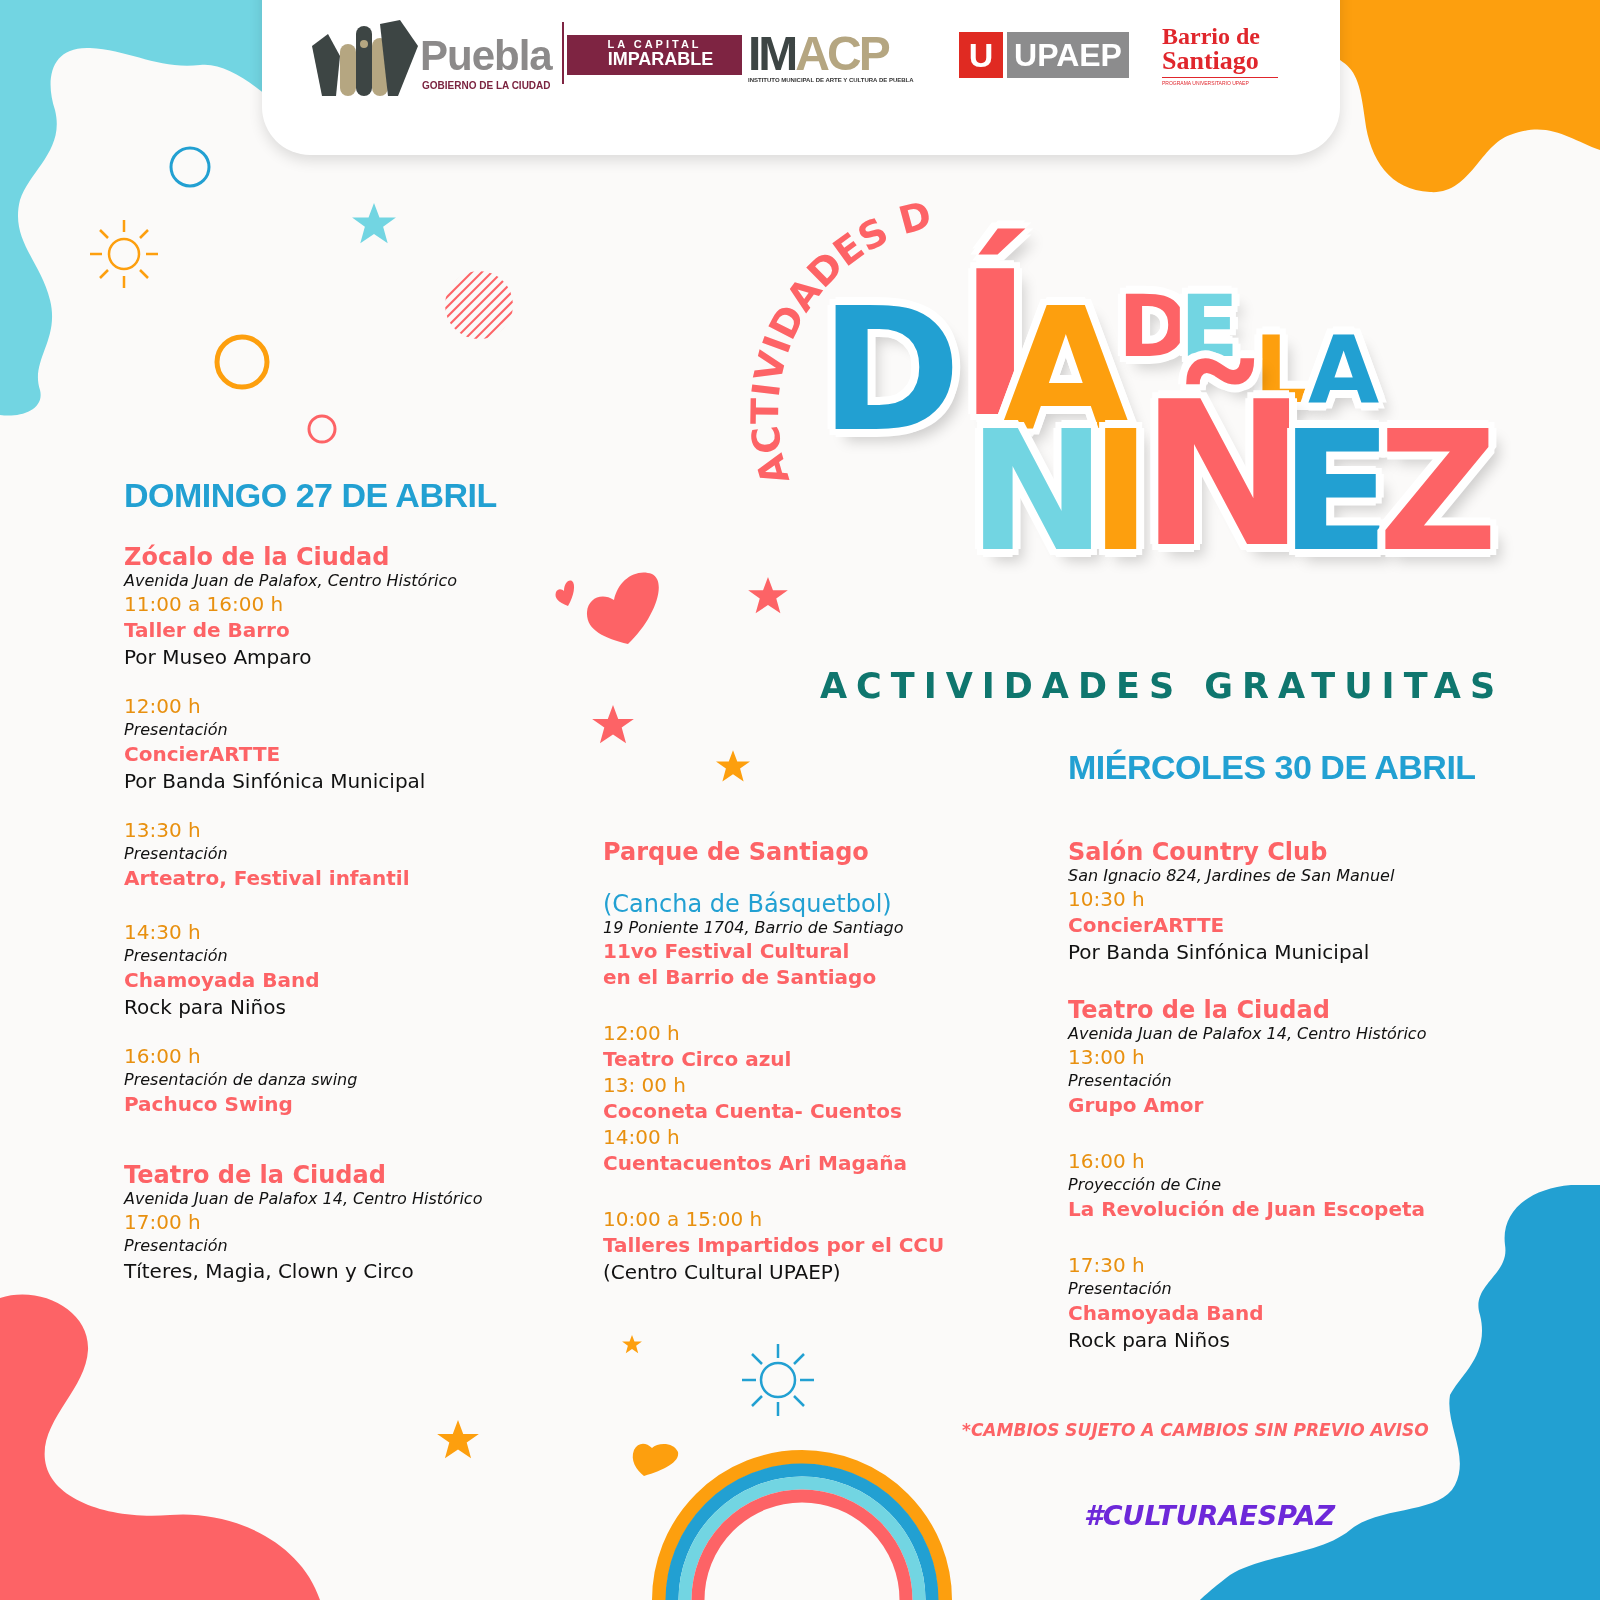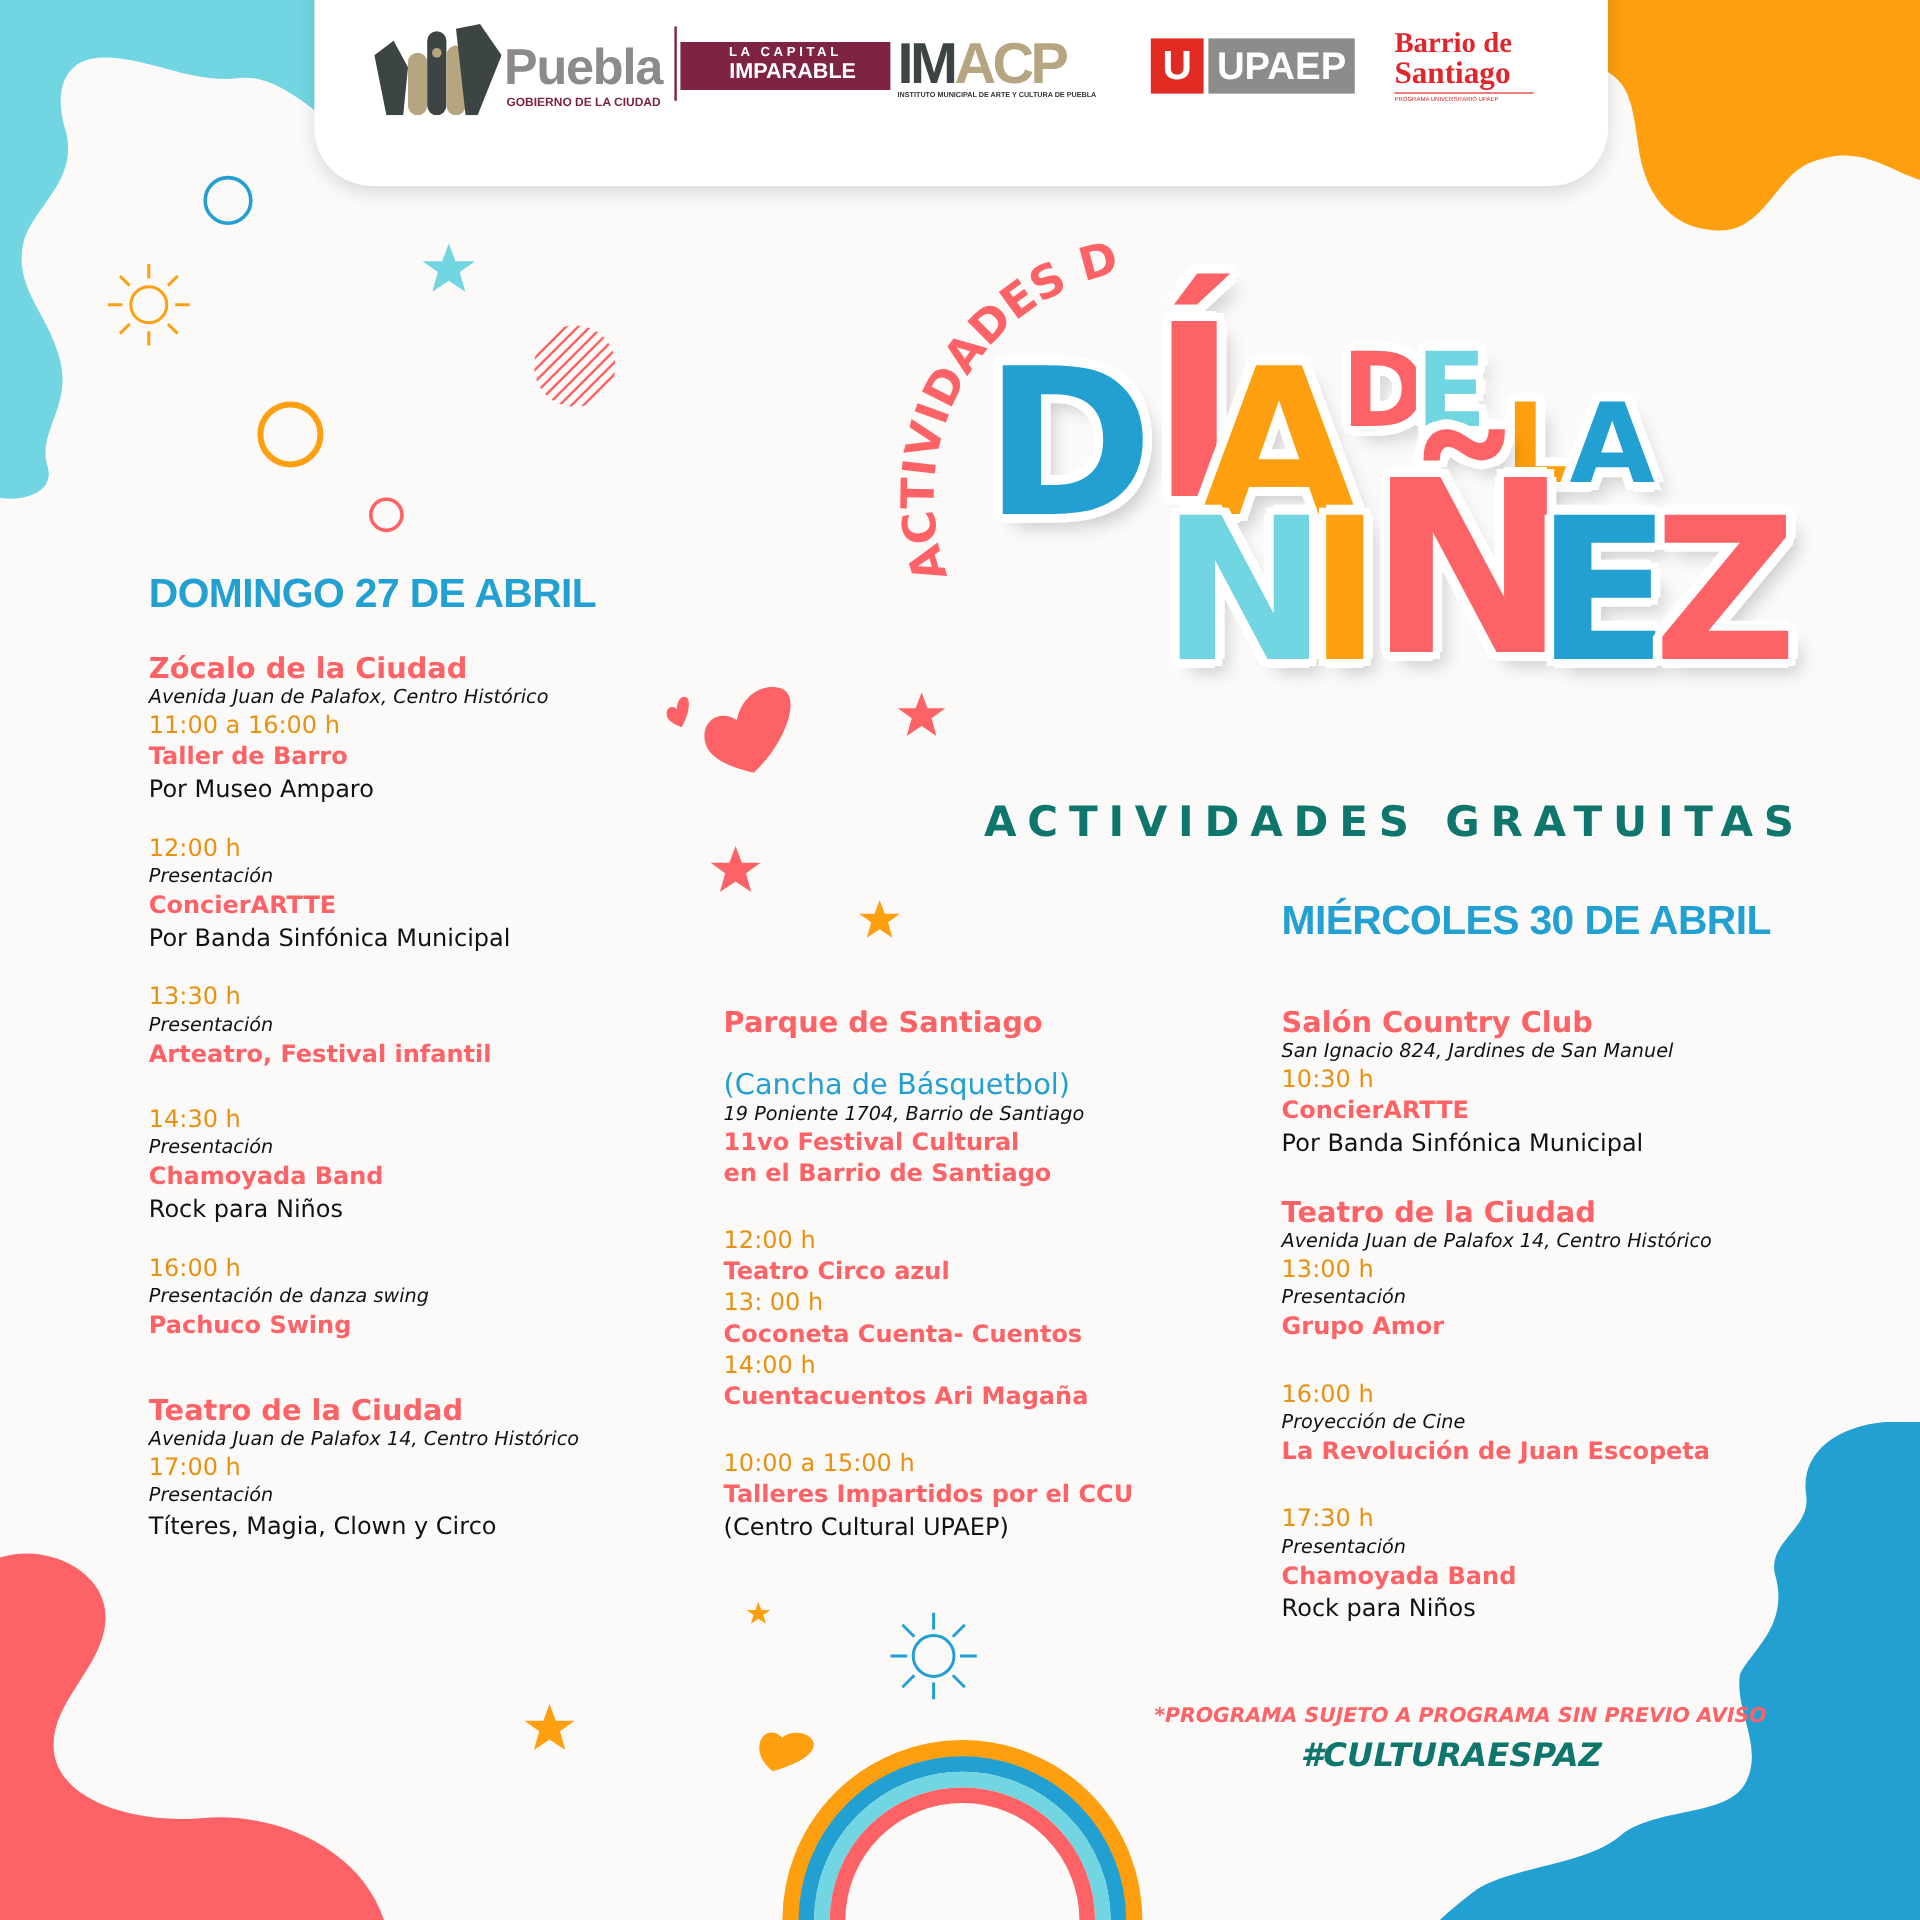--- a/index.html
+++ b/index.html
@@ -61,21 +61,21 @@
   .col { position: absolute; font-family: "DejaVu Sans", sans-serif; }
   .venue { font-weight: bold; font-size: 24px; color: #fd6366; line-height: 28px; }
   .venue-sub { font-weight: normal; font-size: 24px; color: #22a0d2; line-height: 28px; margin-top: 24px; }
   .addr { font-style: italic; font-size: 16px; color: #111; line-height: 20px; }
   .time { font-size: 20px; color: #e8900f; line-height: 26px; }
   .kind { font-style: italic; font-size: 16px; color: #111; line-height: 22px; }
   .act { font-weight: bold; font-size: 20px; color: #fd6366; line-height: 26px; }
   .desc { font-size: 20px; color: #111; line-height: 28px; }
   .block { margin-bottom: 22px; }
   .footer-note { position: absolute; left: 962px; top: 1420px; font-family: "DejaVu Sans", sans-serif; font-weight: bold; font-style: italic; font-size: 17px; color: #fd6366; }
-  .hashtag { position: absolute; left: 1084px; top: 1448px; font-family: "DejaVu Sans", sans-serif; font-weight: bold; font-style: italic; font-size: 27px; color: #0f766e; }
+  .hashtag { position: absolute; left: 1084px; top: 1500px; font-family: "DejaVu Sans", sans-serif; font-weight: bold; font-style: italic; font-size: 27px; color: #6d28d9; }
 </style>
 </head>
 <body>
 
 <svg class="abs" style="left:0;top:0" width="320" height="420" viewBox="0 0 320 420">
   <path d="M0 0 H320 V140 C290 120 240 60 200 65 C160 70 130 50 90 48 C50 46 45 80 55 110 C65 150 30 170 20 200 C10 240 40 260 50 300 C60 340 30 360 40 390 C45 410 20 418 0 415 Z" fill="#72d5e2"></path>
 </svg>
 <svg class="abs" style="left:1330px;top:0" width="270" height="200" viewBox="0 0 270 200">
   <path d="M10 0 H270 V150 C240 140 220 120 180 135 C150 145 140 195 100 192 C60 190 40 160 35 120 C30 80 25 70 10 60 Z" fill="#fd9f0e"></path>
 </svg>
@@ -328,14 +328,14 @@
     <div class="act">La Revolución de Juan Escopeta</div>
   </div>
   <div class="block">
     <div class="time">17:30 h</div>
     <div class="kind">Presentación</div>
     <div class="act">Chamoyada Band</div>
     <div class="desc">Rock para Niños</div>
   </div>
 </div>
 
-<div class="footer-note">*PROGRAMA SUJETO A PROGRAMA SIN PREVIO AVISO</div>
+<div class="footer-note">*CAMBIOS SUJETO A CAMBIOS SIN PREVIO AVISO</div>
 <div class="hashtag">#CULTURAESPAZ</div>
 
 </body></html>

